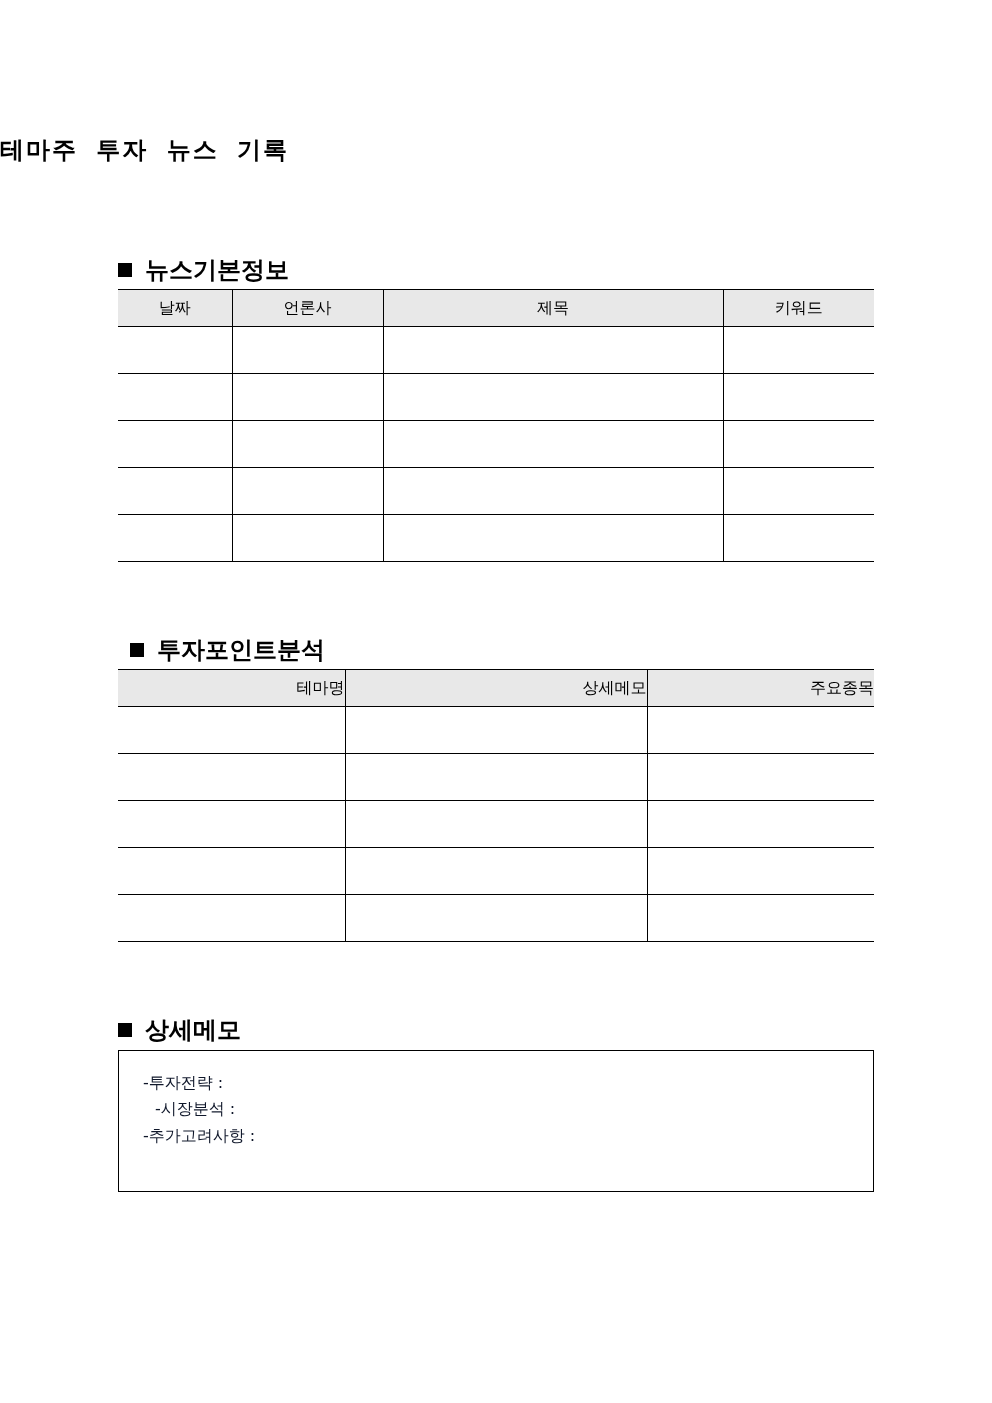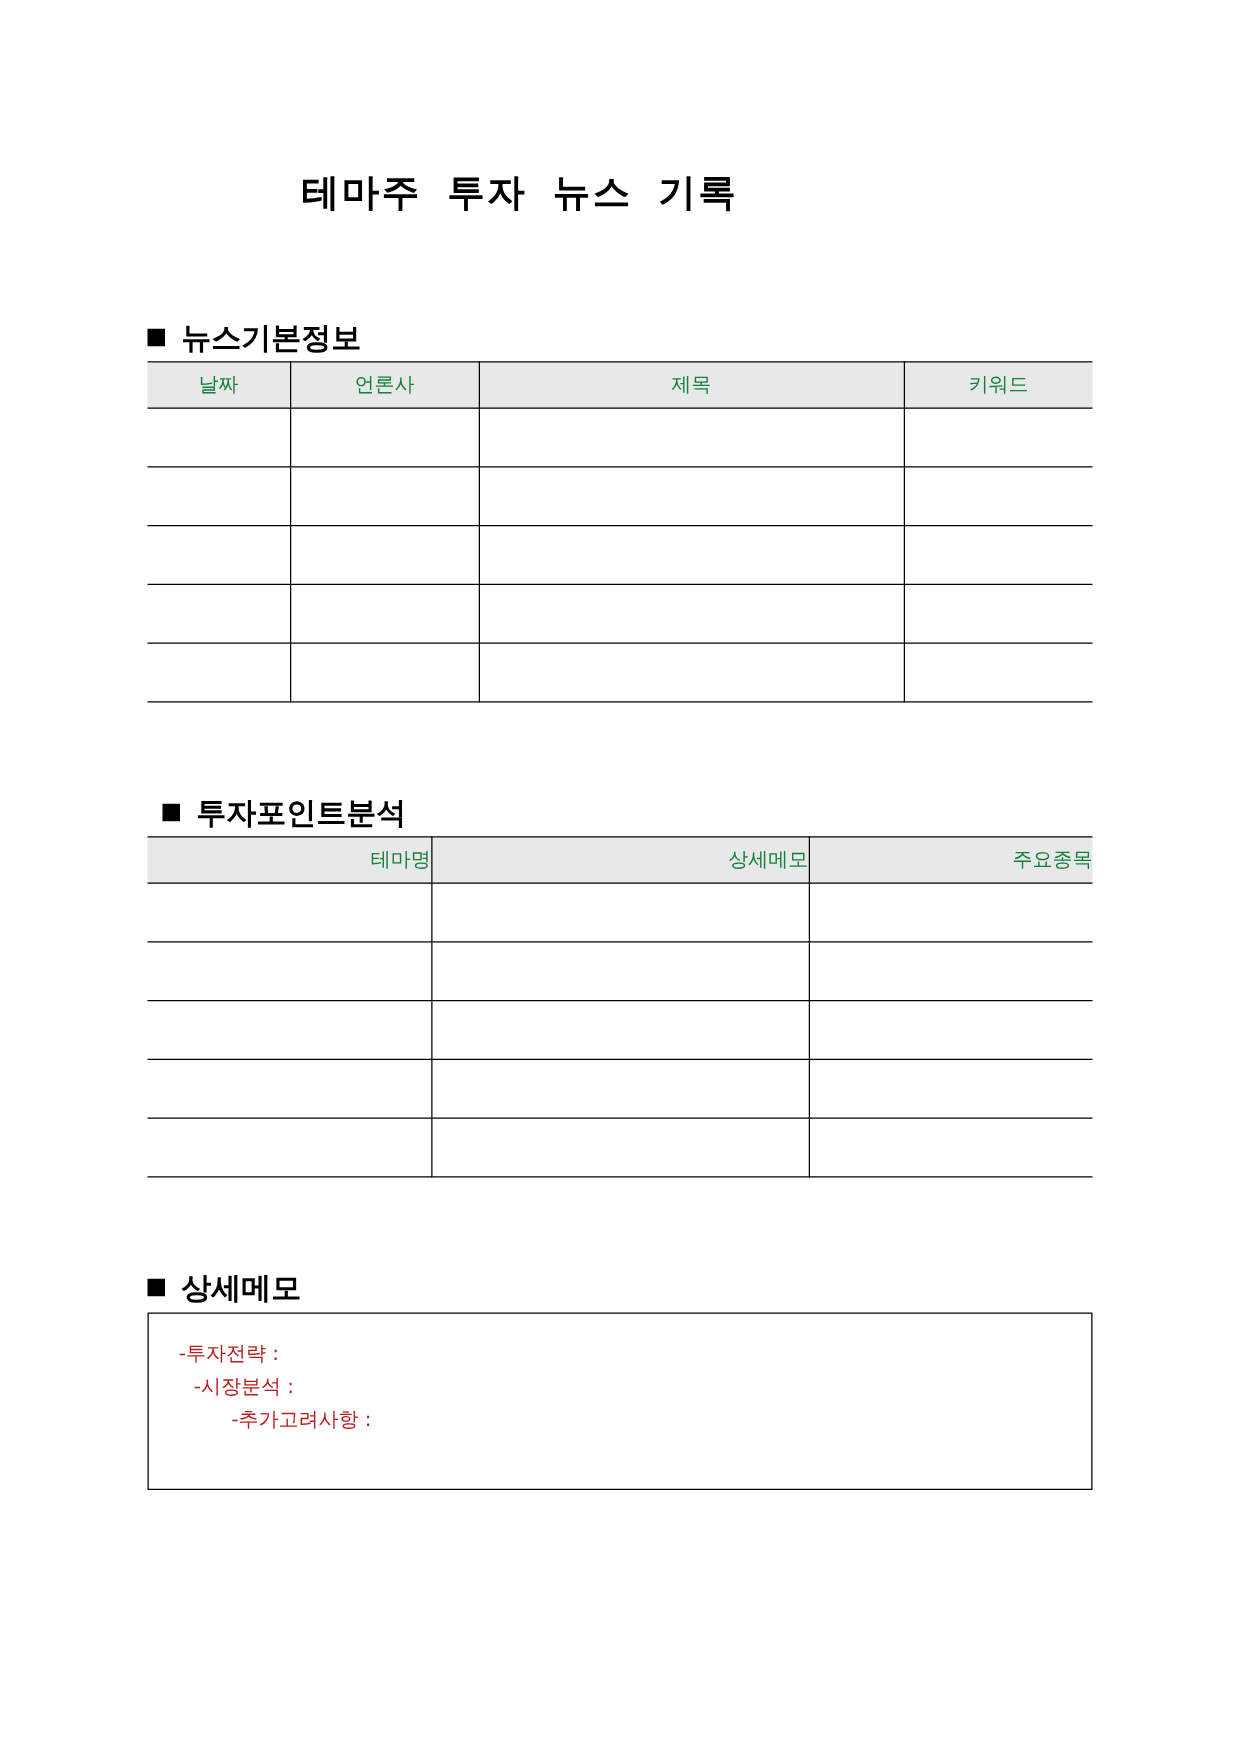--- a/index.html
+++ b/index.html
@@ -1,27 +1,27 @@
 <!DOCTYPE html>
 <html><head>
 <meta charset="utf-8">
 <style>
   html, body { margin: 0; padding: 0; background: #ffffff; }
   body { width: 992px; height: 1403px; position: relative; font-family: "DejaVu Sans", sans-serif; color: #000; }
-  .title { position: absolute; left: 0; width: 832px; top: 134px; text-align: center; font-size: 30px; font-weight: bold; letter-spacing: 2px; word-spacing: 8px; }
+  .title { position: absolute; left: 0; width: 832px; top: 134px; font-size: 24px; font-weight: bold; letter-spacing: 2px; word-spacing: 8px; }
   .section-heading { position: absolute; left: 118px; font-size: 24px; font-weight: bold; display: flex; align-items: center; }
   .section-heading .sq { display: inline-block; width: 14px; height: 14px; background: #000; margin-right: 13px; }
   table.grid { position: absolute; left: 118px; width: 756px; border-collapse: collapse; table-layout: fixed; }
   table.grid th, table.grid td { border-top: 1.5px solid #000; border-bottom: 1.5px solid #000; border-left: 1.5px solid #000; border-right: 1.5px solid #000; padding: 0; }
   table.grid tr > *:first-child { border-left: none; }
   table.grid tr > *:last-child { border-right: none; }
-  table.grid th { background: #e8e8e8; font-weight: normal; font-size: 16px; height: 36px; color: #15803d; }
+  table.grid th { background: #e8e8e8; font-weight: normal; font-size: 16px; height: 36px; color: #000000; }
   table.grid td { height: 46px; }
   .memo { position: absolute; left: 118px; top: 1050px; width: 754px; height: 140px; border: 1.5px solid #000; }
-  .memo-line { position: absolute; left: 24px; font-size: 16px; color: #b91c1c; }
+  .memo-line { position: absolute; left: 24px; font-size: 16px; color: #0f172a; }
 </style>
 </head>
 <body>
 
 <div class="title">테마주 투자 뉴스 기록</div>
 
 <div class="section-heading" style="top:254px;">
   <span class="sq"></span>
   <span>뉴스기본정보</span>
 </div>
@@ -120,14 +120,14 @@
   </tbody>
 </table>
 
 <div class="section-heading" style="top:1014px;text-align:right;">
   <span class="sq"></span>
   <span>상세메모</span>
 </div>
 <div class="memo">
   <div class="memo-line" style="top:22px;">-투자전략 :</div>
   <div class="memo-line" style="top:48px;margin-left:12px;">-시장분석 :</div>
-  <div class="memo-line" style="top:75px;margin-left:42px;">-추가고려사항 :</div>
+  <div class="memo-line" style="top:75px;">-추가고려사항 :</div>
 </div>
 
 </body></html>

